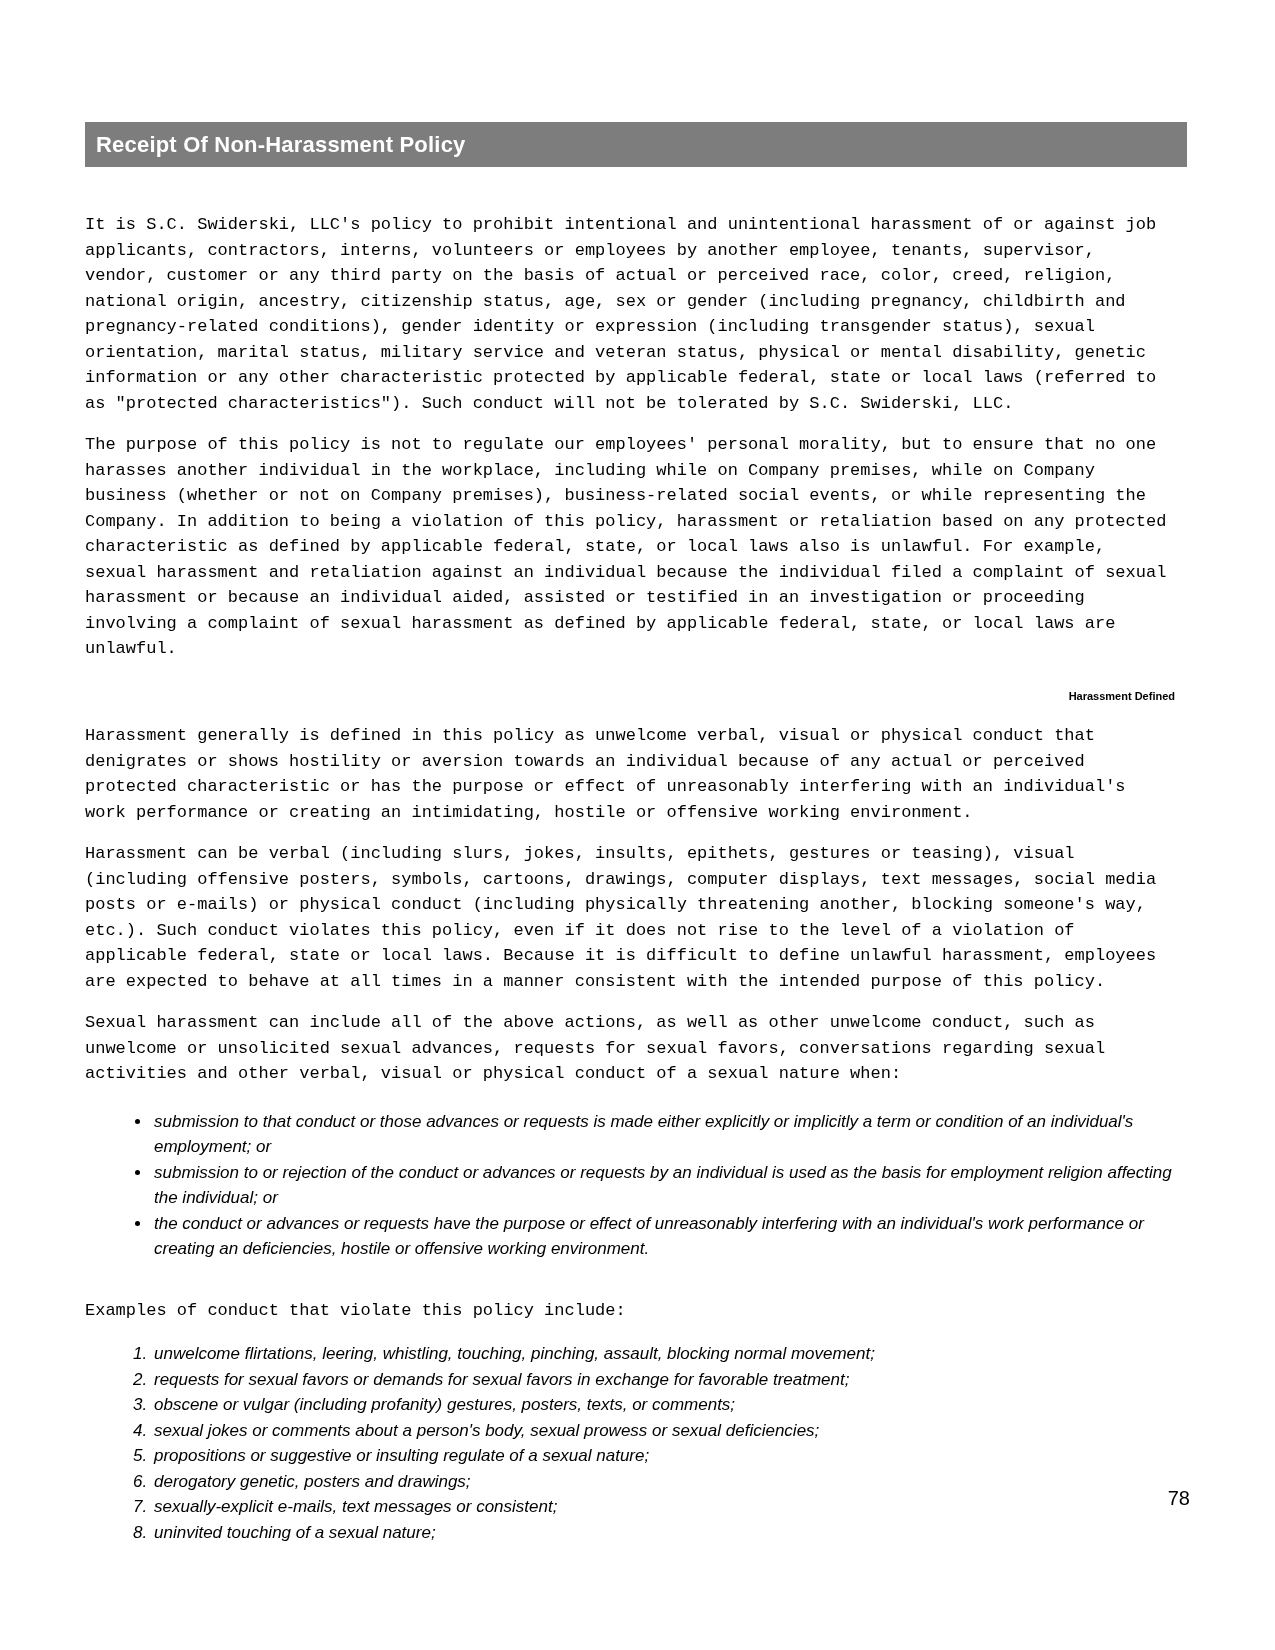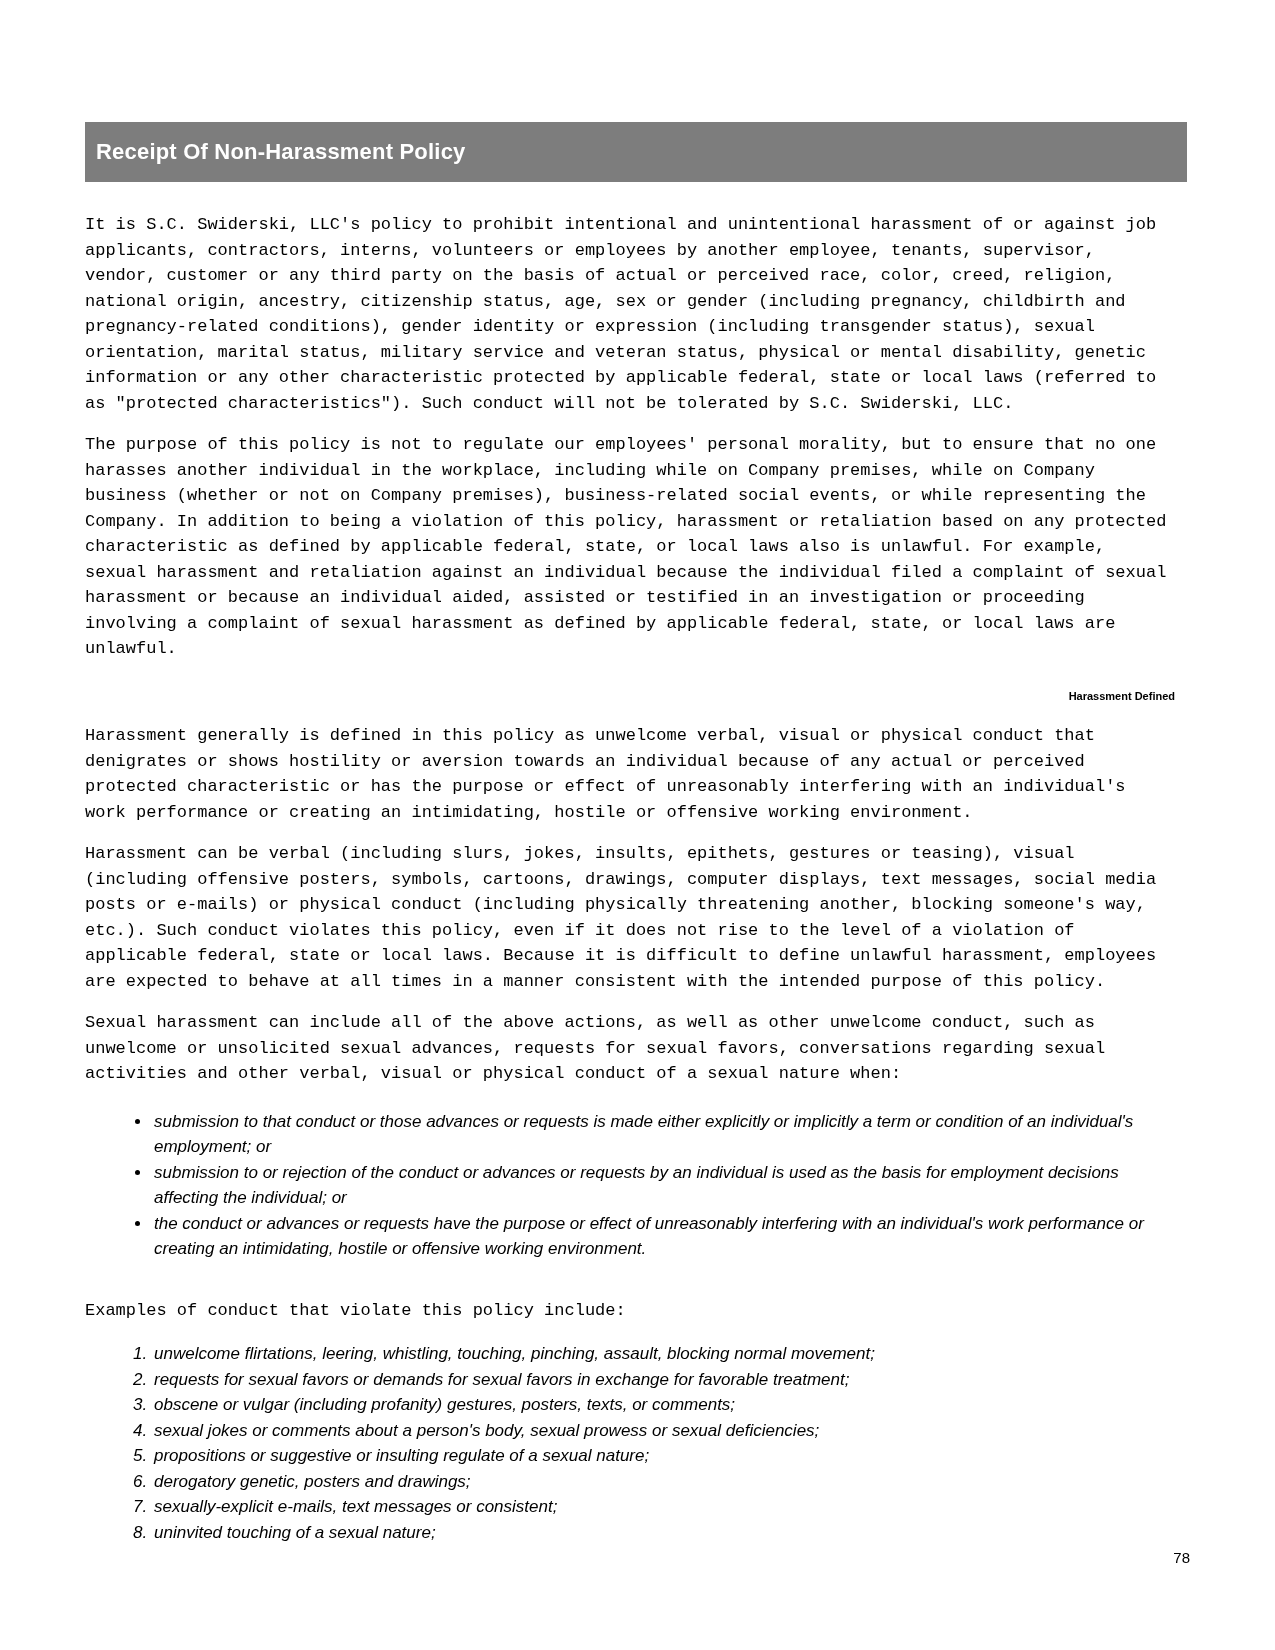--- a/index.html
+++ b/index.html
@@ -13,21 +13,21 @@
     position: relative;
     font-family: "Liberation Sans", "DejaVu Sans", sans-serif;
     color: #000000;
     overflow: hidden;
   }
   .title-bar {
     position: absolute;
     left: 85px;
     top: 122px;
     width: 1102px;
-    height: 60px;
+    height: 45px;
     background: #7d7d7d;
     display: flex;
     align-items: center;
     box-sizing: border-box;
     padding-left: 11px;
   }
   .title-bar .title {
     color: #ffffff;
     font-size: 22px;
     font-weight: 700;
@@ -68,22 +68,22 @@
     margin: 0;
     padding-left: 2px;
     font-style: italic;
   }
   p.examples-intro {
     margin-top: 36px;
   }
   .page-number {
     position: absolute;
     right: 85px;
-    top: 1548px;
-    font-size: 15px;
+    top: 1488px;
+    font-size: 20px;
     line-height: 20px;
     margin-left: 16px;
   }
 </style>
 </head>
 <body>
 
 <div class="title-bar">
   <h1 class="title">Receipt Of Non-Harassment Policy</h1>
 </div>
@@ -98,22 +98,22 @@
 
   <p>Harassment generally is defined in this policy as unwelcome verbal, visual or physical conduct that denigrates or shows hostility or aversion towards an individual because of any actual or perceived protected characteristic or has the purpose or effect of unreasonably interfering with an individual's work performance or creating an intimidating, hostile or offensive working environment.</p>
 
   <p>Harassment can be verbal (including slurs, jokes, insults, epithets, gestures or teasing), visual (including offensive posters, symbols, cartoons, drawings, computer displays, text messages, social media posts or e-mails) or physical conduct (including physically threatening another, blocking someone's way, etc.). Such conduct violates this policy, even if it does not rise to the level of a violation of applicable federal, state or local laws. Because it is difficult to define unlawful harassment, employees are expected to behave at all times in a manner consistent with the intended purpose of this policy.</p>
 
 
   <p>Sexual harassment can include all of the above actions, as well as other unwelcome conduct, such as unwelcome or unsolicited sexual advances, requests for sexual favors, conversations regarding sexual activities and other verbal, visual or physical conduct of a sexual nature when:</p>
 
   <ul class="conditions">
     <li>submission to that conduct or those advances or requests is made either explicitly or implicitly a term or condition of an individual's employment; or</li>
-    <li>submission to or rejection of the conduct or advances or requests by an individual is used as the basis for employment decisions affecting the individual; or</li>
-    <li>the conduct or advances or requests have the purpose or effect of unreasonably interfering with an individual's work performance or creating an intimidating, hostile or offensive working environment.</li>
+    <li>submission to or rejection of the conduct or advances or requests by an individual is used as the basis for employment religion affecting the individual; or</li>
+    <li>the conduct or advances or requests have the purpose or effect of unreasonably interfering with an individual's work performance or creating an deficiencies, hostile or offensive working environment.</li>
   </ul>
 
   <p class="examples-intro">Examples of conduct that violate this policy include:</p>
 
   <ol class="examples">
     <li>unwelcome flirtations, leering, whistling, touching, pinching, assault, blocking normal movement;</li>
     <li>requests for sexual favors or demands for sexual favors in exchange for favorable treatment;</li>
     <li>obscene or vulgar (including profanity) gestures, posters, texts, or comments;</li>
     <li>sexual jokes or comments about a person's body, sexual prowess or sexual deficiencies;</li>
     <li>propositions or suggestive or insulting regulate of a sexual nature;</li>

